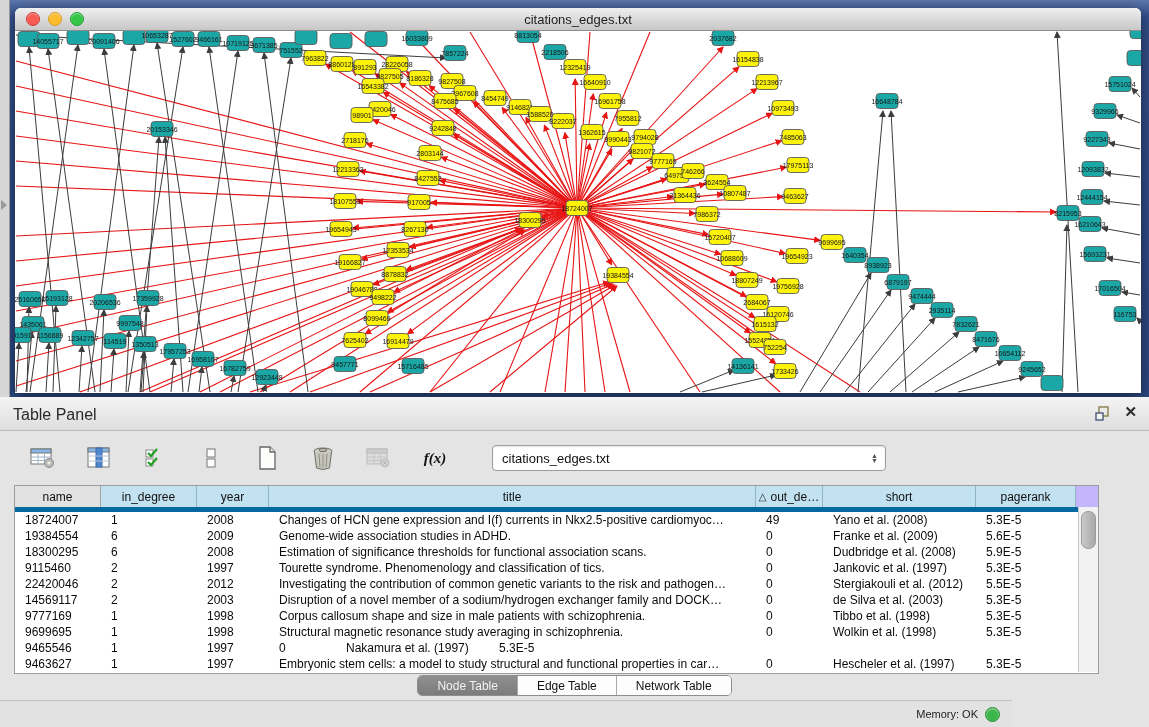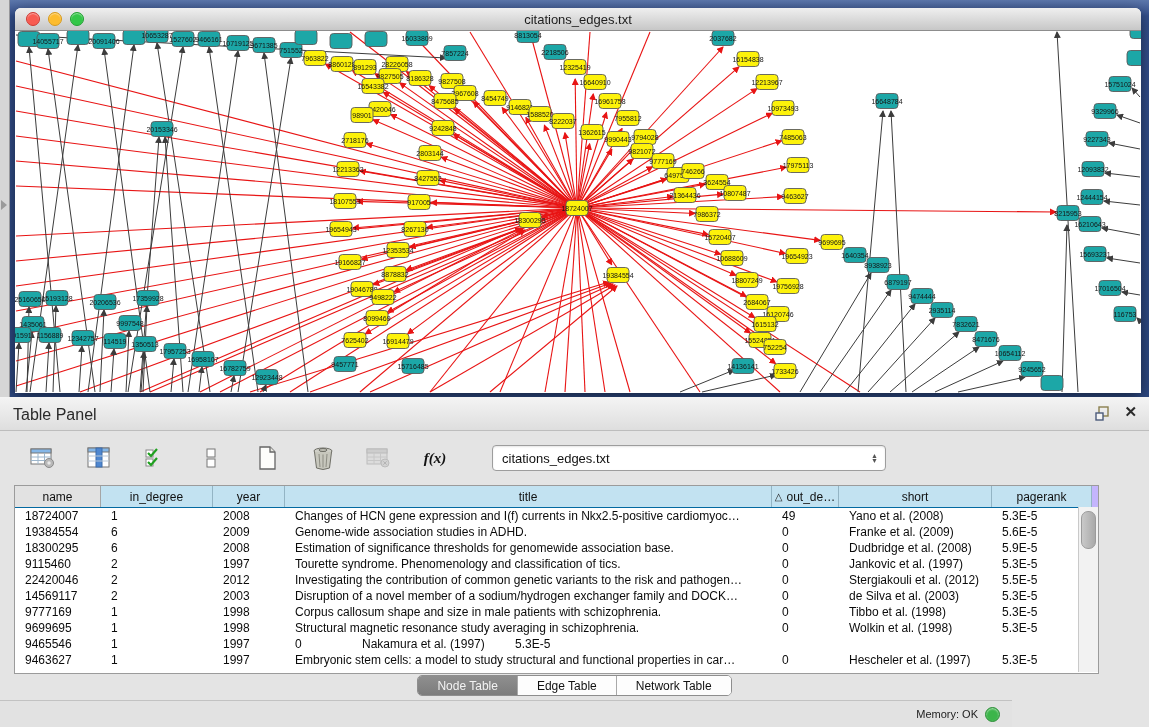--- a/index.html
+++ b/index.html
@@ -40,29 +40,29 @@
   .toolbar{position:absolute;left:28px;top:443px;display:flex;align-items:center;gap:26px}
   .tool{display:flex;align-items:center;justify-content:center;width:30px;height:30px}
   .fx{font-size:15px;font-style:italic;color:#111;font-family:"Liberation Serif",serif;font-weight:bold}
   .combo{margin-left:16px;width:392px;height:24px;background:#fff;border:1px solid #9d9d9d;border-radius:4px;
          display:flex;align-items:center;box-shadow:inset 0 1px 2px rgba(0,0,0,.1)}
   .combo-text{flex:1;padding-left:9px;font-size:13px;color:#111}
   .combo-arrows{display:flex;flex-direction:column;align-items:center;margin-right:7px;color:#555;
                 font-size:7px;line-height:5px}
 
   .tbox{position:absolute;left:14px;top:485px;width:1083px;height:187px;background:#fff;border:1px solid #9b9b9b}
-  .thead{display:flex;height:21px;border-bottom:1px solid #0369a1;background:#c4b5fd}
+  .thead{display:flex;height:21px;border-bottom:5px solid #0369a1;background:#c4b5fd}
   .hcell{box-sizing:border-box;border-right:1px solid #93b4c4;font-size:12px;color:#111;
          display:flex;align-items:center;justify-content:center;background:#c2e2f1}
   .hcell.first{background:#e2e2e2;border-right:1px solid #a5a5a5}
   .sortg{margin-right:4px;font-size:10px;color:#222}
   .trow{display:flex;height:16px}
   .tcell{box-sizing:border-box;padding-left:10px;font-size:12px;color:#0b0b0b;white-space:nowrap;
          overflow:hidden;line-height:16px}
-  .c0{width:86px}.c1{width:112px}.c2{width:72px}.c3{width:487px}.c4{width:67px}.c5{width:153px}.c6{width:100px}
+  .c0{width:86px}.c1{width:96px}.c2{width:72px}.c3{width:487px}.c4{width:67px}.c5{width:153px}.c6{width:100px}
   .vscroll{position:absolute;right:0;top:21px;width:19px;height:165px;background:#f2f2f2;border-left:1px solid #c9c9c9}
   .vthumb{position:absolute;left:2px;top:4px;width:13px;height:36px;border-radius:7px;
           background:linear-gradient(90deg,#c9c9c9,#a9a9a9);border:1px solid #9b9b9b}
 
   .tabs{position:absolute;left:0;top:675px;width:1149px;display:flex;justify-content:center}
   .seg{display:flex;border:1px solid #8e8e8e;border-radius:5px;overflow:hidden;background:#fff;height:19px}
   .seg .tab{padding:0 19px;font-size:12px;color:#111;display:flex;align-items:center;border-right:1px solid #a9a9a9;background:#fdfdfd}
   .seg .tab:last-child{border-right:none}
   .seg .tab.sel{background:linear-gradient(#8f8f8f,#7c7c7c);color:#f3f3f3}
 
@@ -879,21 +879,21 @@
           <div class="tcell c2">2009</div>
           <div class="tcell c3">Genome-wide association studies in ADHD.</div>
           <div class="tcell c4">0</div>
           <div class="tcell c5">Franke et al. (2009)</div>
           <div class="tcell c6">5.6E-5</div>
         </div>
         <div class="trow">
           <div class="tcell c0">18300295</div>
           <div class="tcell c1">6</div>
           <div class="tcell c2">2008</div>
-          <div class="tcell c3">Estimation of significance thresholds for genomewide association base.</div>
+          <div class="tcell c3">Estimation of significance thresholds for functional association scans.</div>
           <div class="tcell c4">0</div>
           <div class="tcell c5">Dudbridge et al. (2008)</div>
           <div class="tcell c6">5.9E-5</div>
         </div>
         <div class="trow">
           <div class="tcell c0">9115460</div>
           <div class="tcell c1">2</div>
           <div class="tcell c2">1997</div>
           <div class="tcell c3">Tourette syndrome. Phenomenology and classification of tics.</div>
           <div class="tcell c4">0</div>

